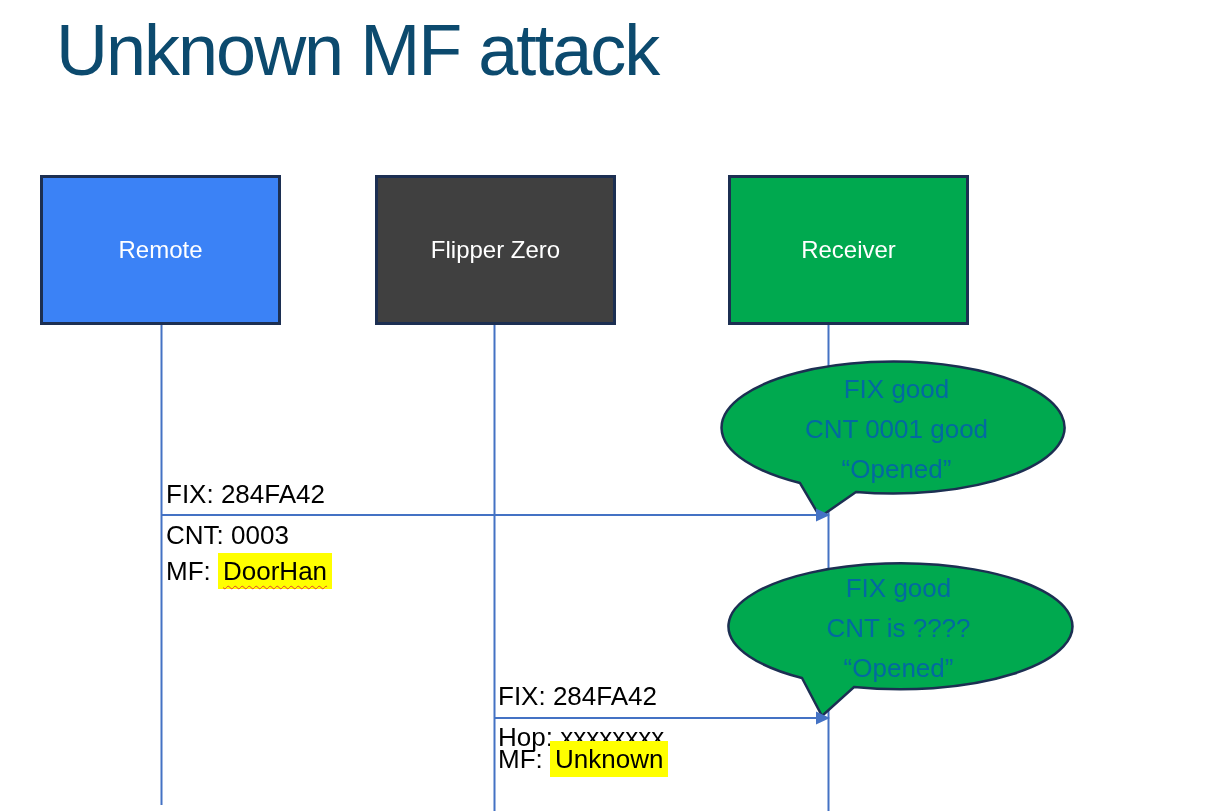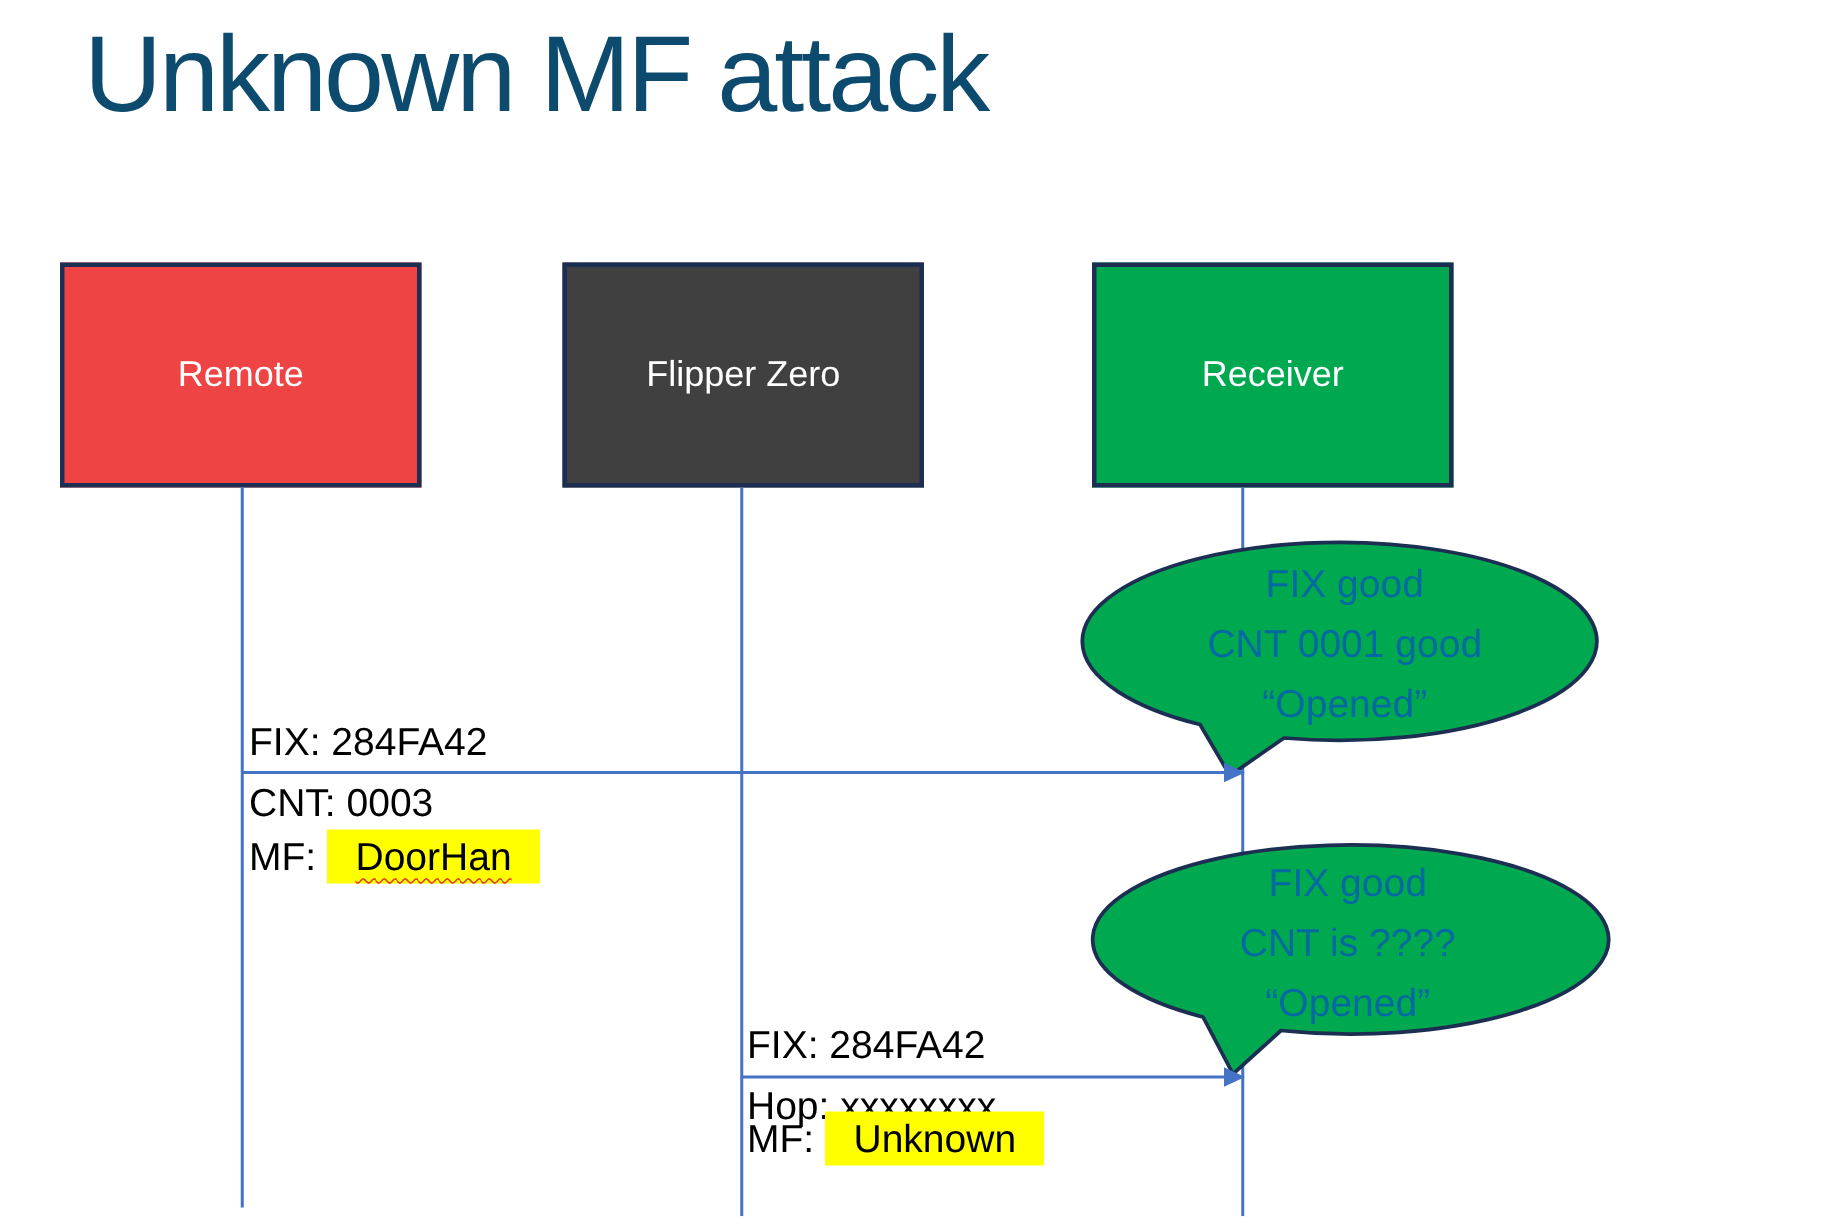--- a/index.html
+++ b/index.html
@@ -65,38 +65,38 @@
     white-space: nowrap;
   }
   .msg1-l1 { left: 166px; top: 479px; }
   .msg1-l2 { left: 166px; top: 520px; }
   .msg1-l3 { left: 166px; top: 556px; }
   .msg2-l1 { left: 498px; top: 681px; }
   .msg2-l2 { left: 498px; top: 722px; }
   .msg2-l3 { left: 498px; top: 744px; text-align: center; }
   .hl {
     background: #FFFF00;
-    padding: 3px 19px;
+    padding: 3px 5px;
   }
   .sq {
     text-decoration-line: underline;
     text-decoration-style: wavy;
     text-decoration-color: #E53E2E;
     text-decoration-thickness: 1px;
     text-underline-offset: 5px;
   }
 </style>
 </head>
 <body>
 
 <div class="slide">
 
   <div class="title">Unknown MF attack</div>
 
-  <div class="actor actor-remote" style="background-color: #ef4444; border-color: rgb(28, 47, 82);">
+  <div class="actor actor-remote" style="background-color: #3b82f6; border-color: rgb(28, 47, 82);">
     <span>Remote</span>
   </div>
   <div class="actor actor-flipper" style="background-color: #404040; border-color: rgb(28, 47, 82);">
     <span>Flipper Zero</span>
   </div>
   <div class="actor actor-receiver" style="background-color: rgb(0, 169, 79); border-color: rgb(28, 47, 82);">
     <span>Receiver</span>
   </div>
 
   <svg class="diagram-svg" viewBox="0 0 1216 811">

